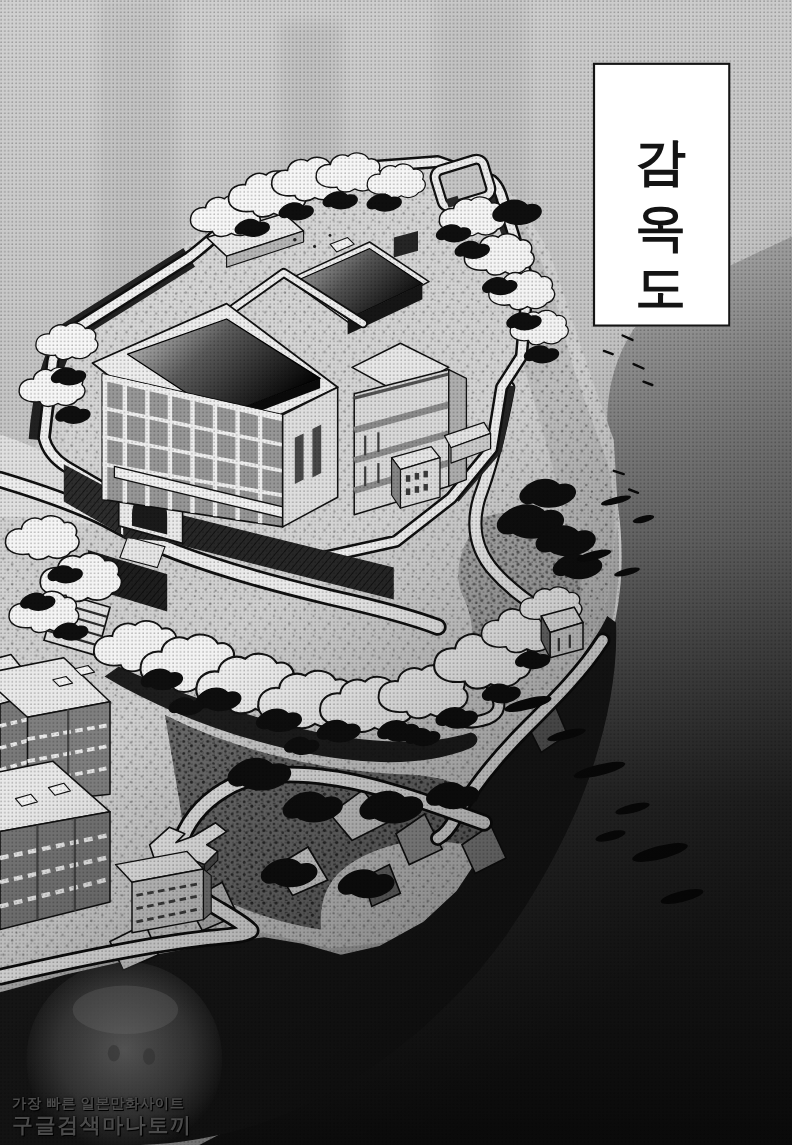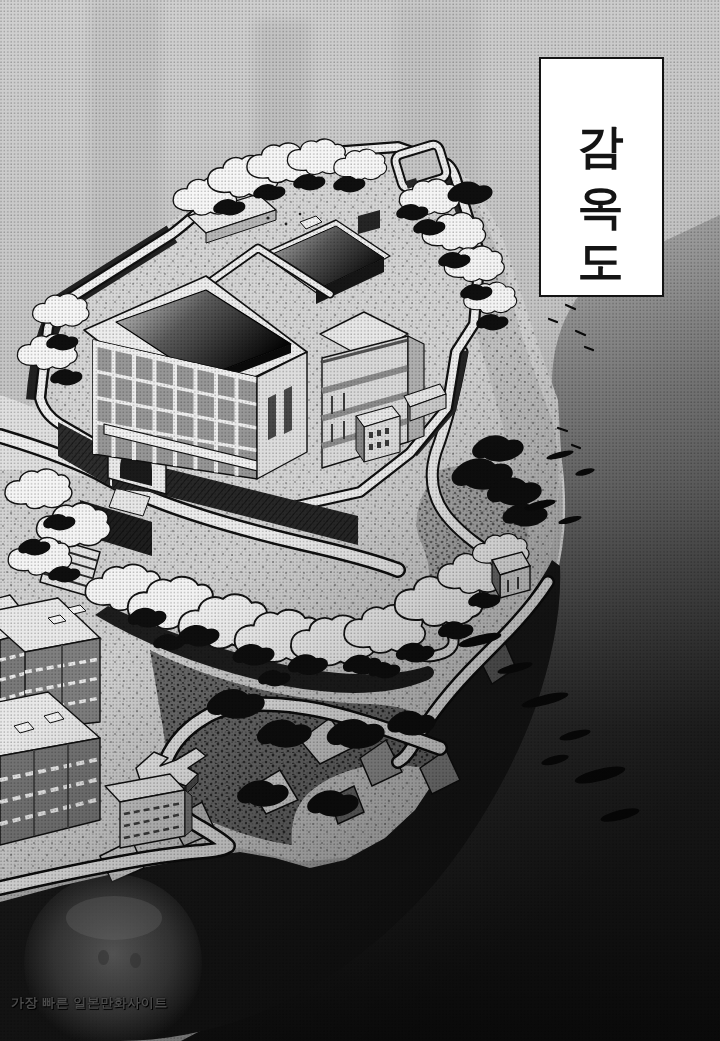--- a/index.html
+++ b/index.html
@@ -415,15 +415,16 @@
 <div class="title-box">
   <span class="title-text">감옥도</span>
 </div>
 
 <div class="wm">
   <div class="wm-circle"></div>
   <div class="wm-hat"></div>
   <div class="wm-eye l"></div>
   <div class="wm-eye r"></div>
   <div class="wm-text1">가장 빠른 일본만화사이트</div>
+  <div class="wm-text2">구글검색마나토끼</div>
 </div>
 
 </div>
 
 </body></html>

